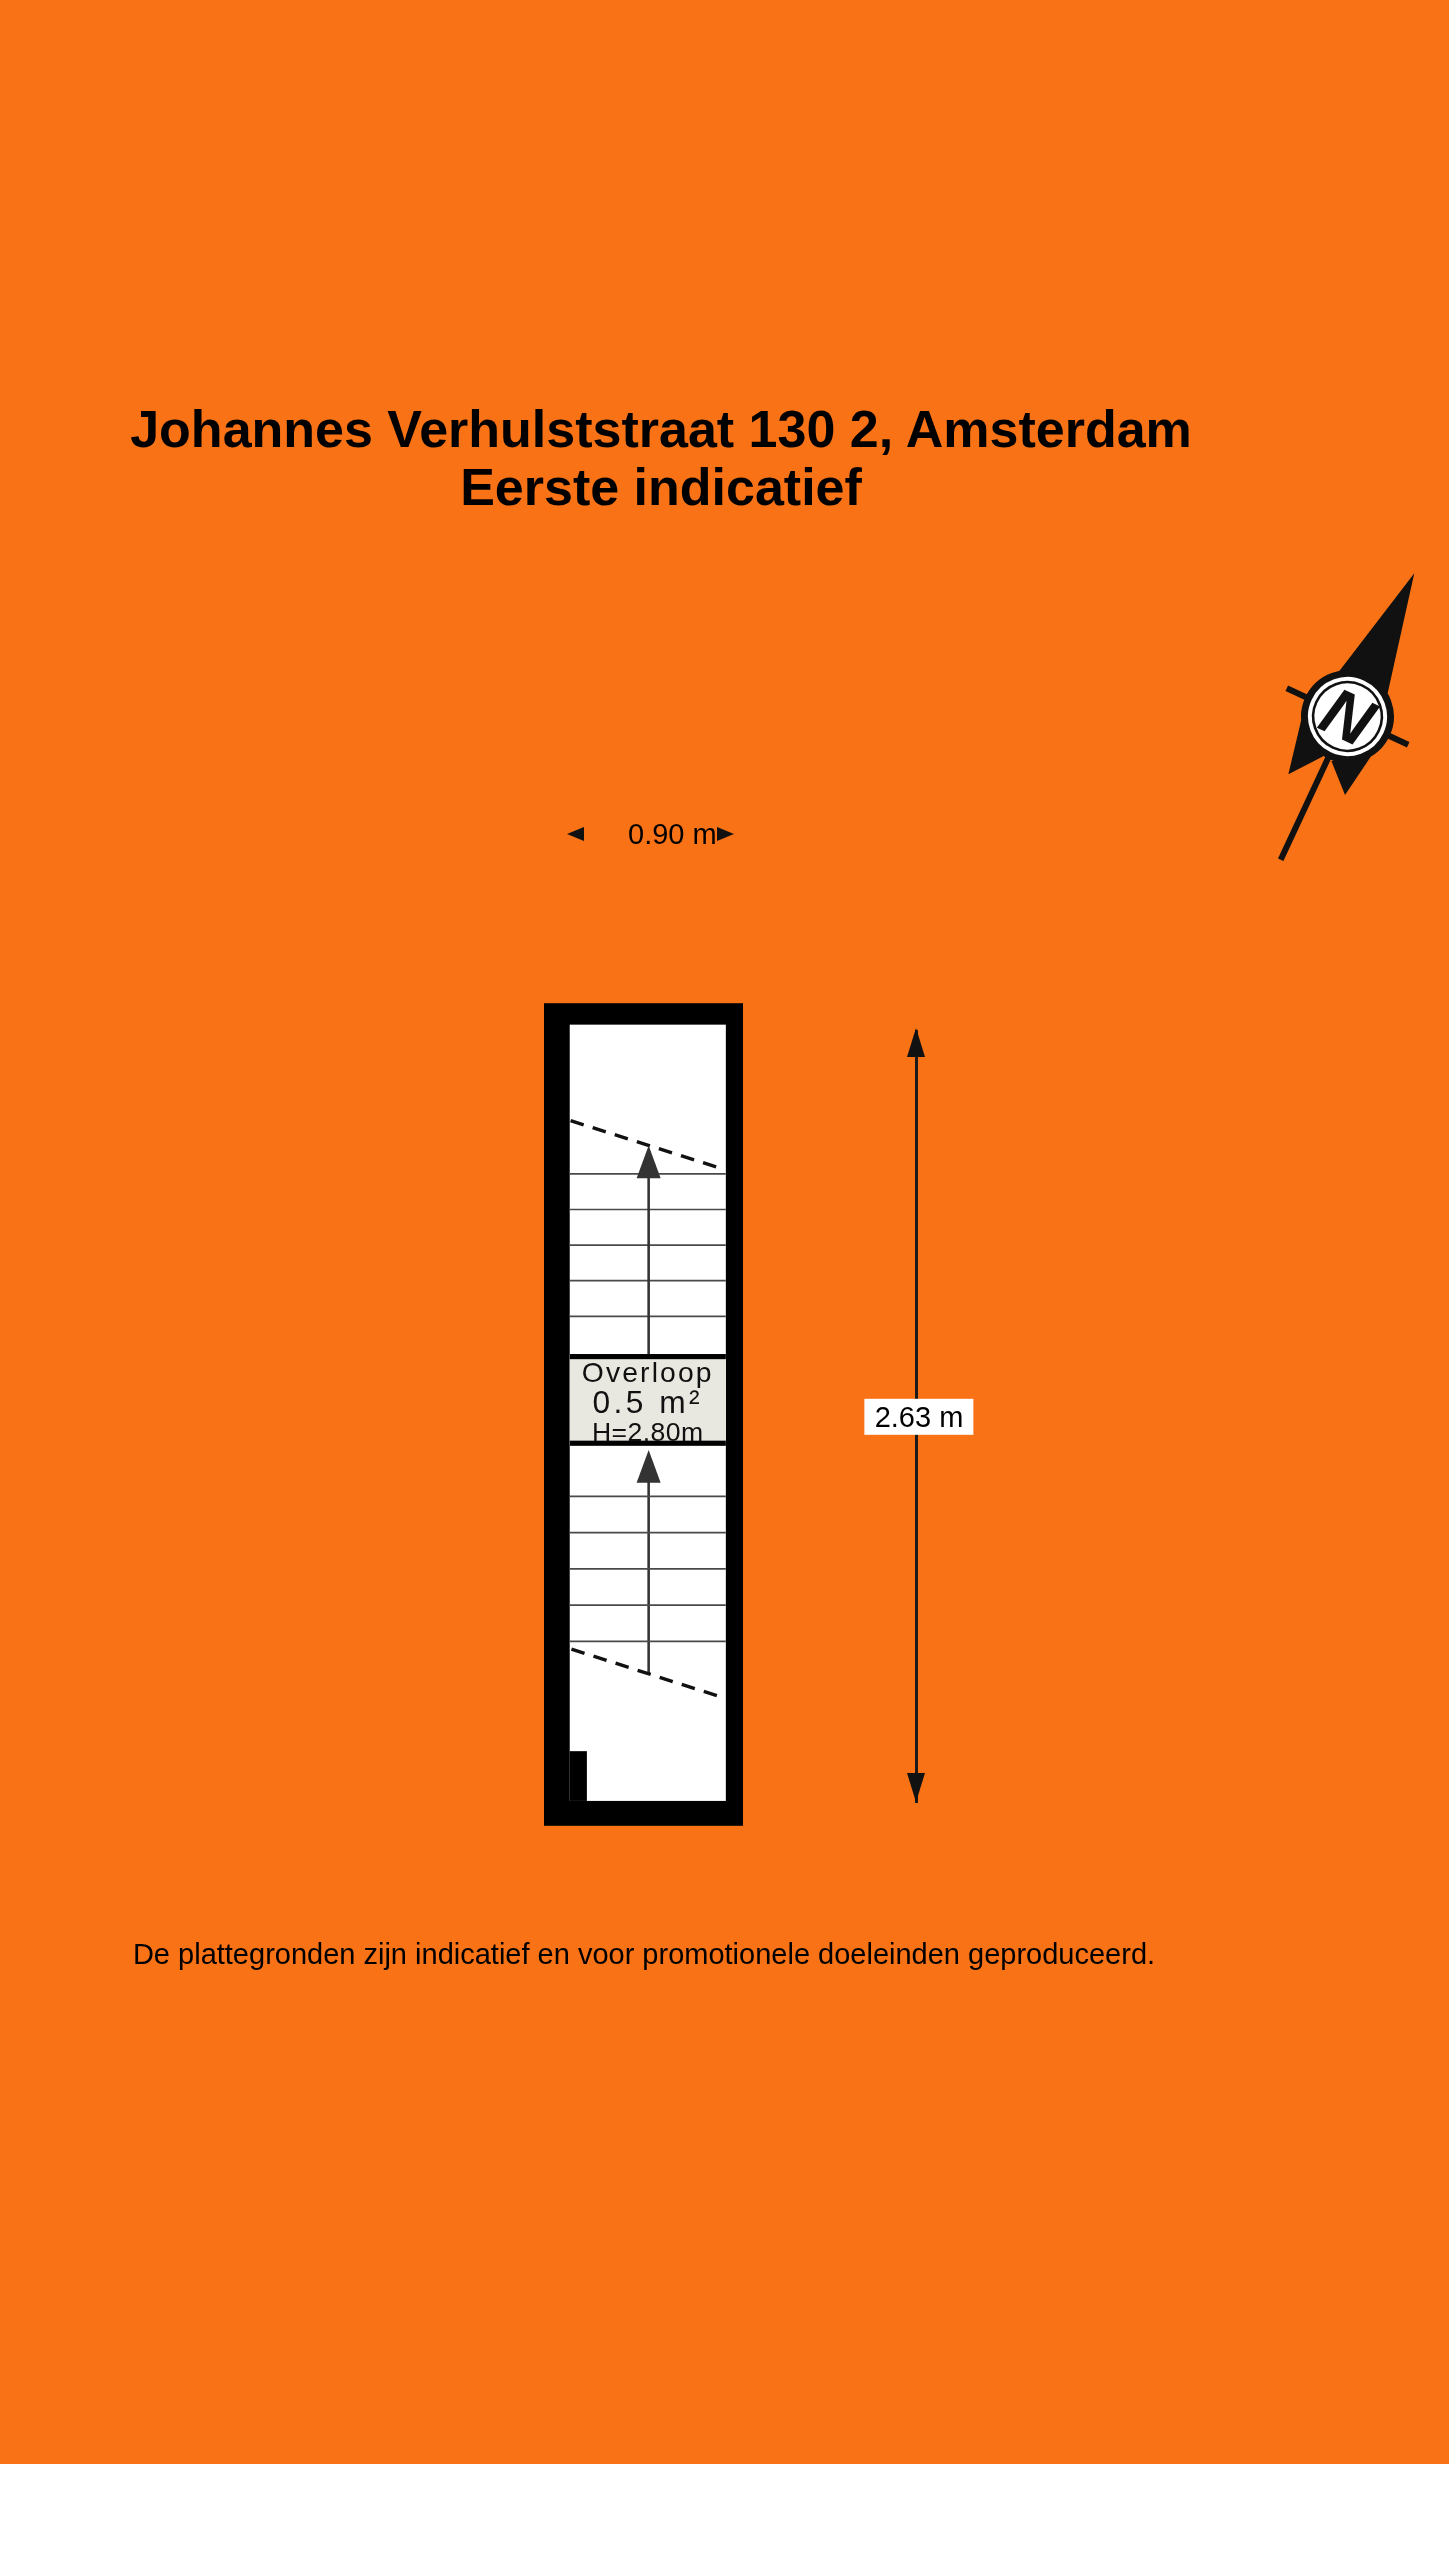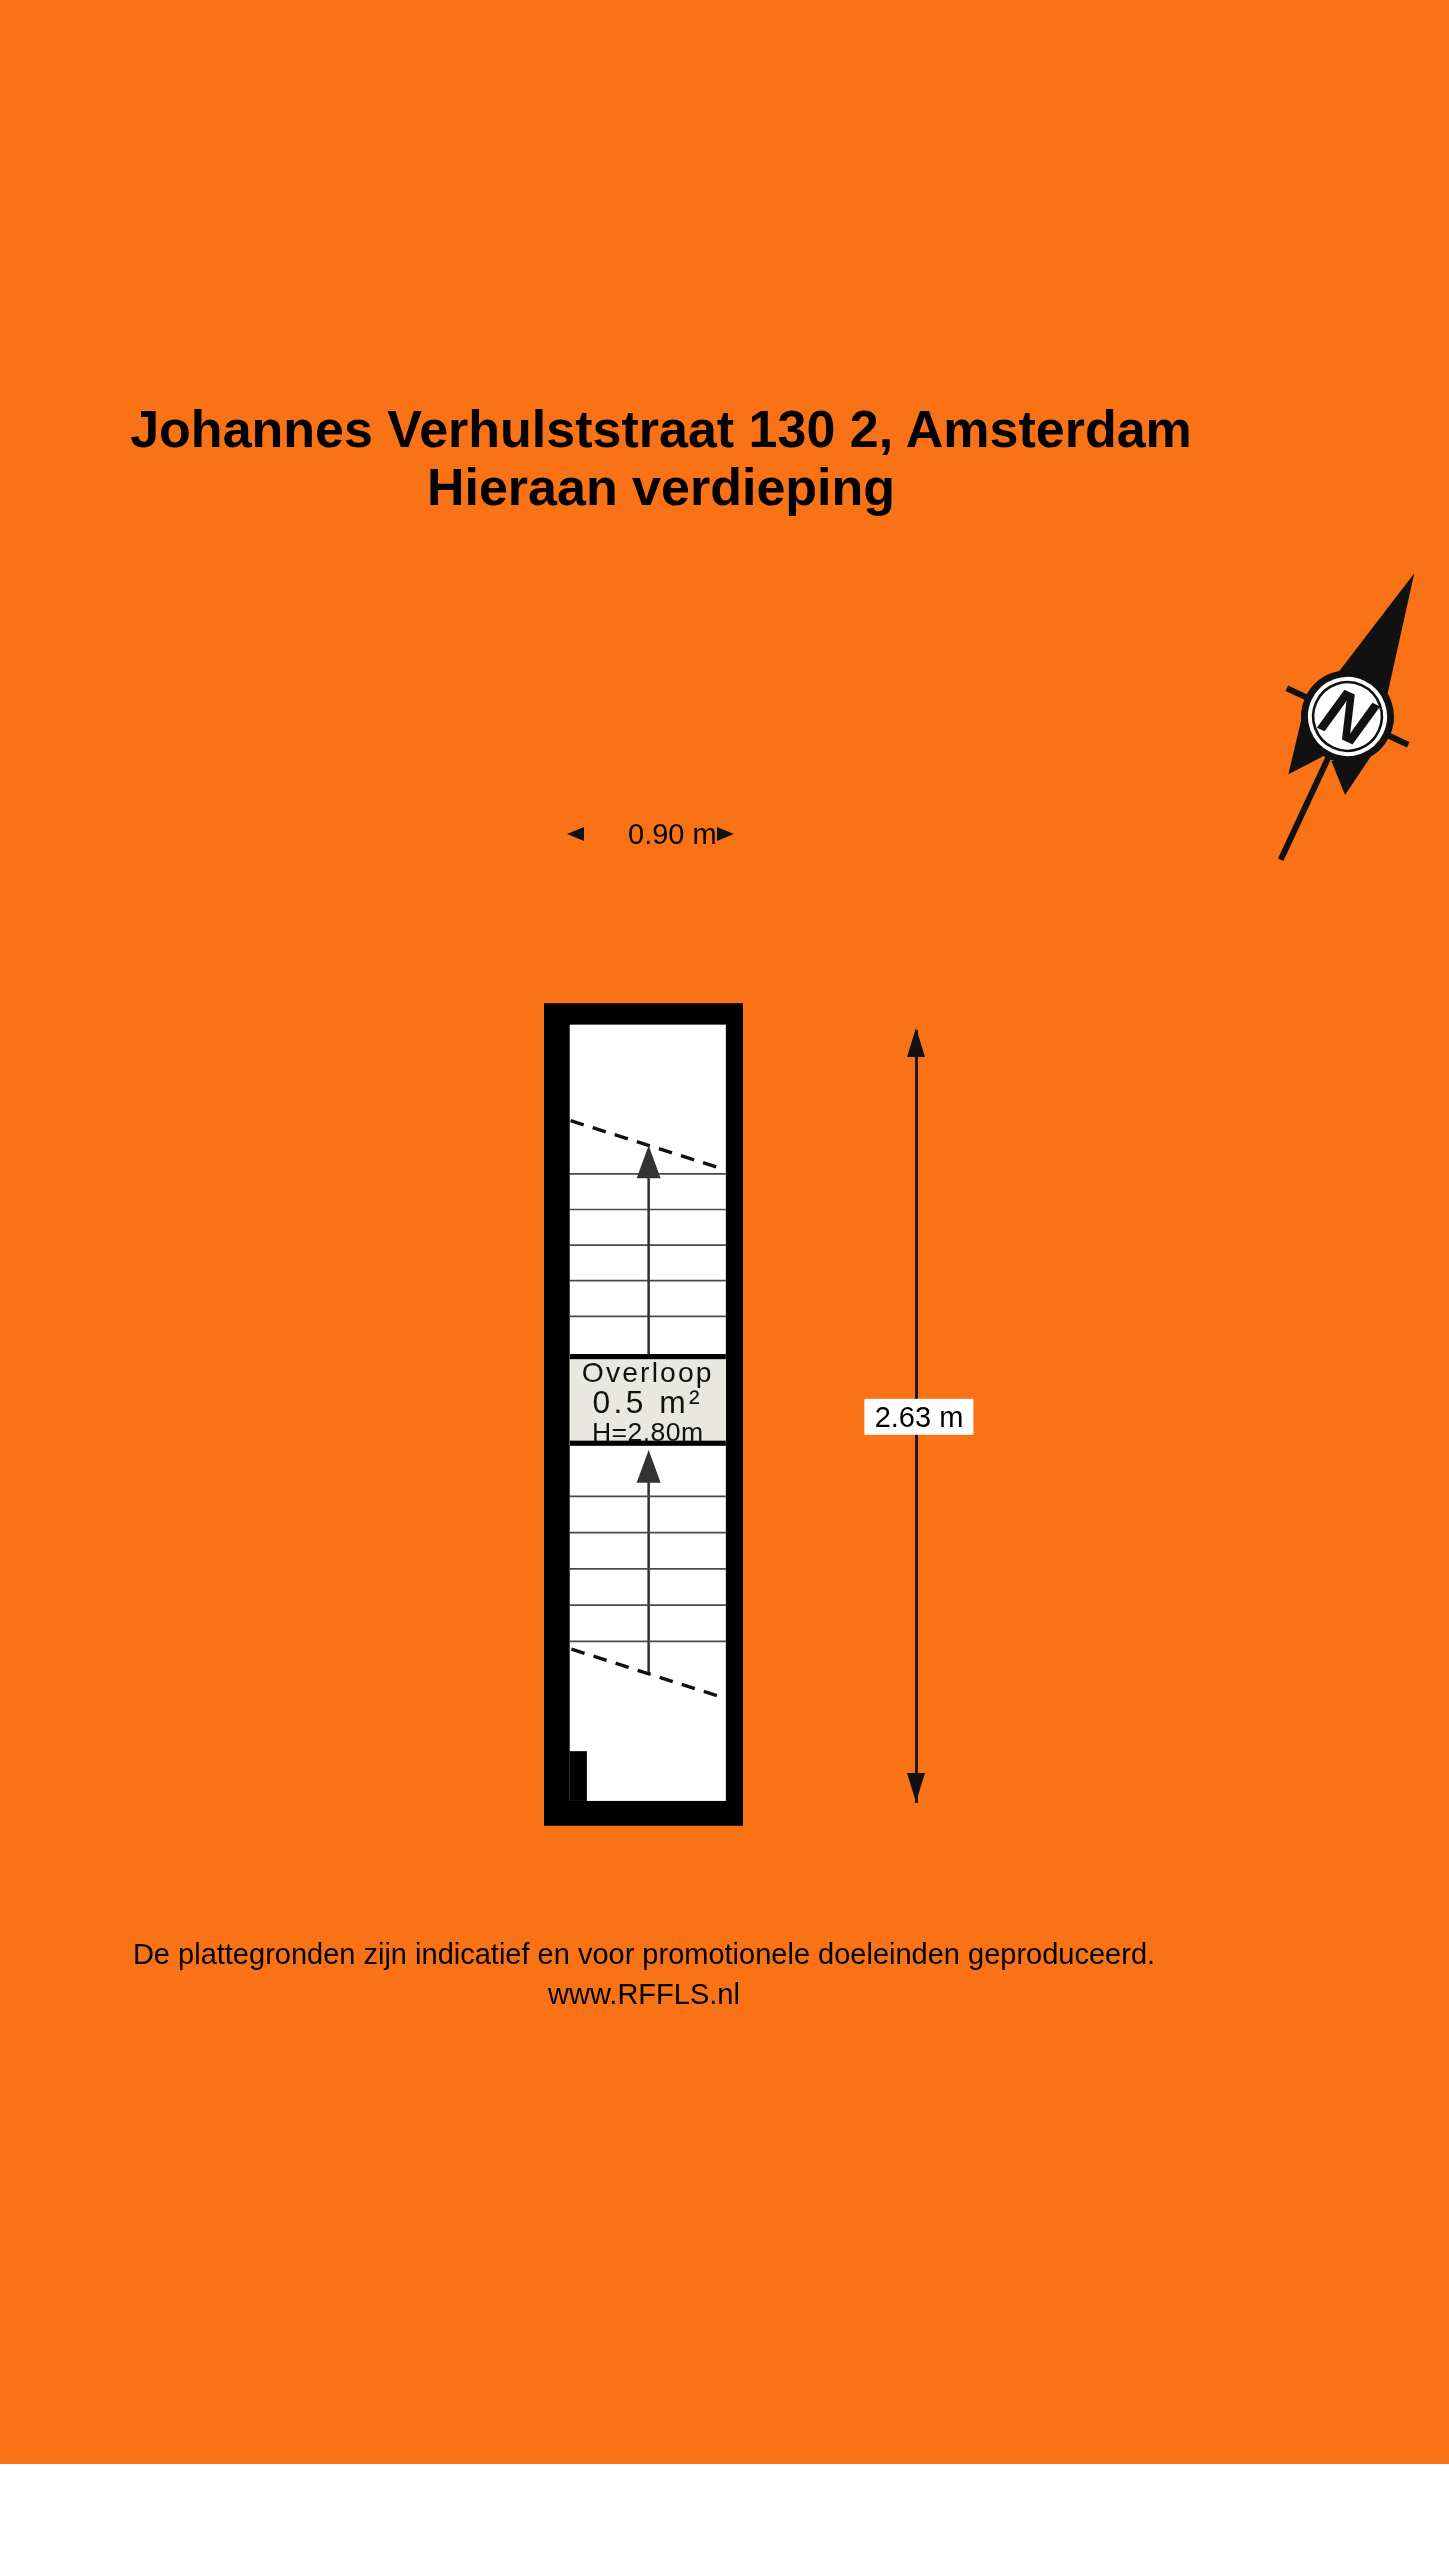--- a/index.html
+++ b/index.html
@@ -42,21 +42,21 @@
     text-align:center;font-size:29px;line-height:40px;white-space:nowrap;
   }
 </style>
 </head>
 <body>
 
 <div class="page">
 
   <div class="title">
     <div>Johannes Verhulststraat 130 2, Amsterdam</div>
-    <div>Hieraan verdieping</div>
+    <div>Eerste indicatief</div>
   </div>
 
   <svg class="compass" width="189" height="361" viewBox="-110 -210 220 420">
     <g transform="rotate(25)">
       <line x1="0" y1="48" x2="0" y2="184" stroke="#111" stroke-width="7"></line>
       <line x1="-78" y1="0" x2="78" y2="0" stroke="#111" stroke-width="7"></line>
       <polygon points="0,-184 -31,-44 31,-44" fill="#111"></polygon>
       <polygon points="-48,22 -34,90 -6,54" fill="#111"></polygon>
       <polygon points="46,20 36,84 5,55" fill="#111"></polygon>
       <circle cx="0" cy="0" r="50" fill="#fff"></circle>
@@ -114,17 +114,16 @@
     <rect x="30" y="872" width="20" height="58" fill="#000"></rect>
   </svg>
 
   <div class="dim-h-line"></div>
   <div class="tri-up"></div>
   <div class="tri-down"></div>
   <div class="dim-h-label">2.63 m</div>
 
   <div class="footer">
     <div>De plattegronden zijn indicatief en voor promotionele doeleinden geproduceerd.</div>
-    <div>www.RFFLS.nl</div>
   </div>
 
 </div>
 
 
 </body></html>

